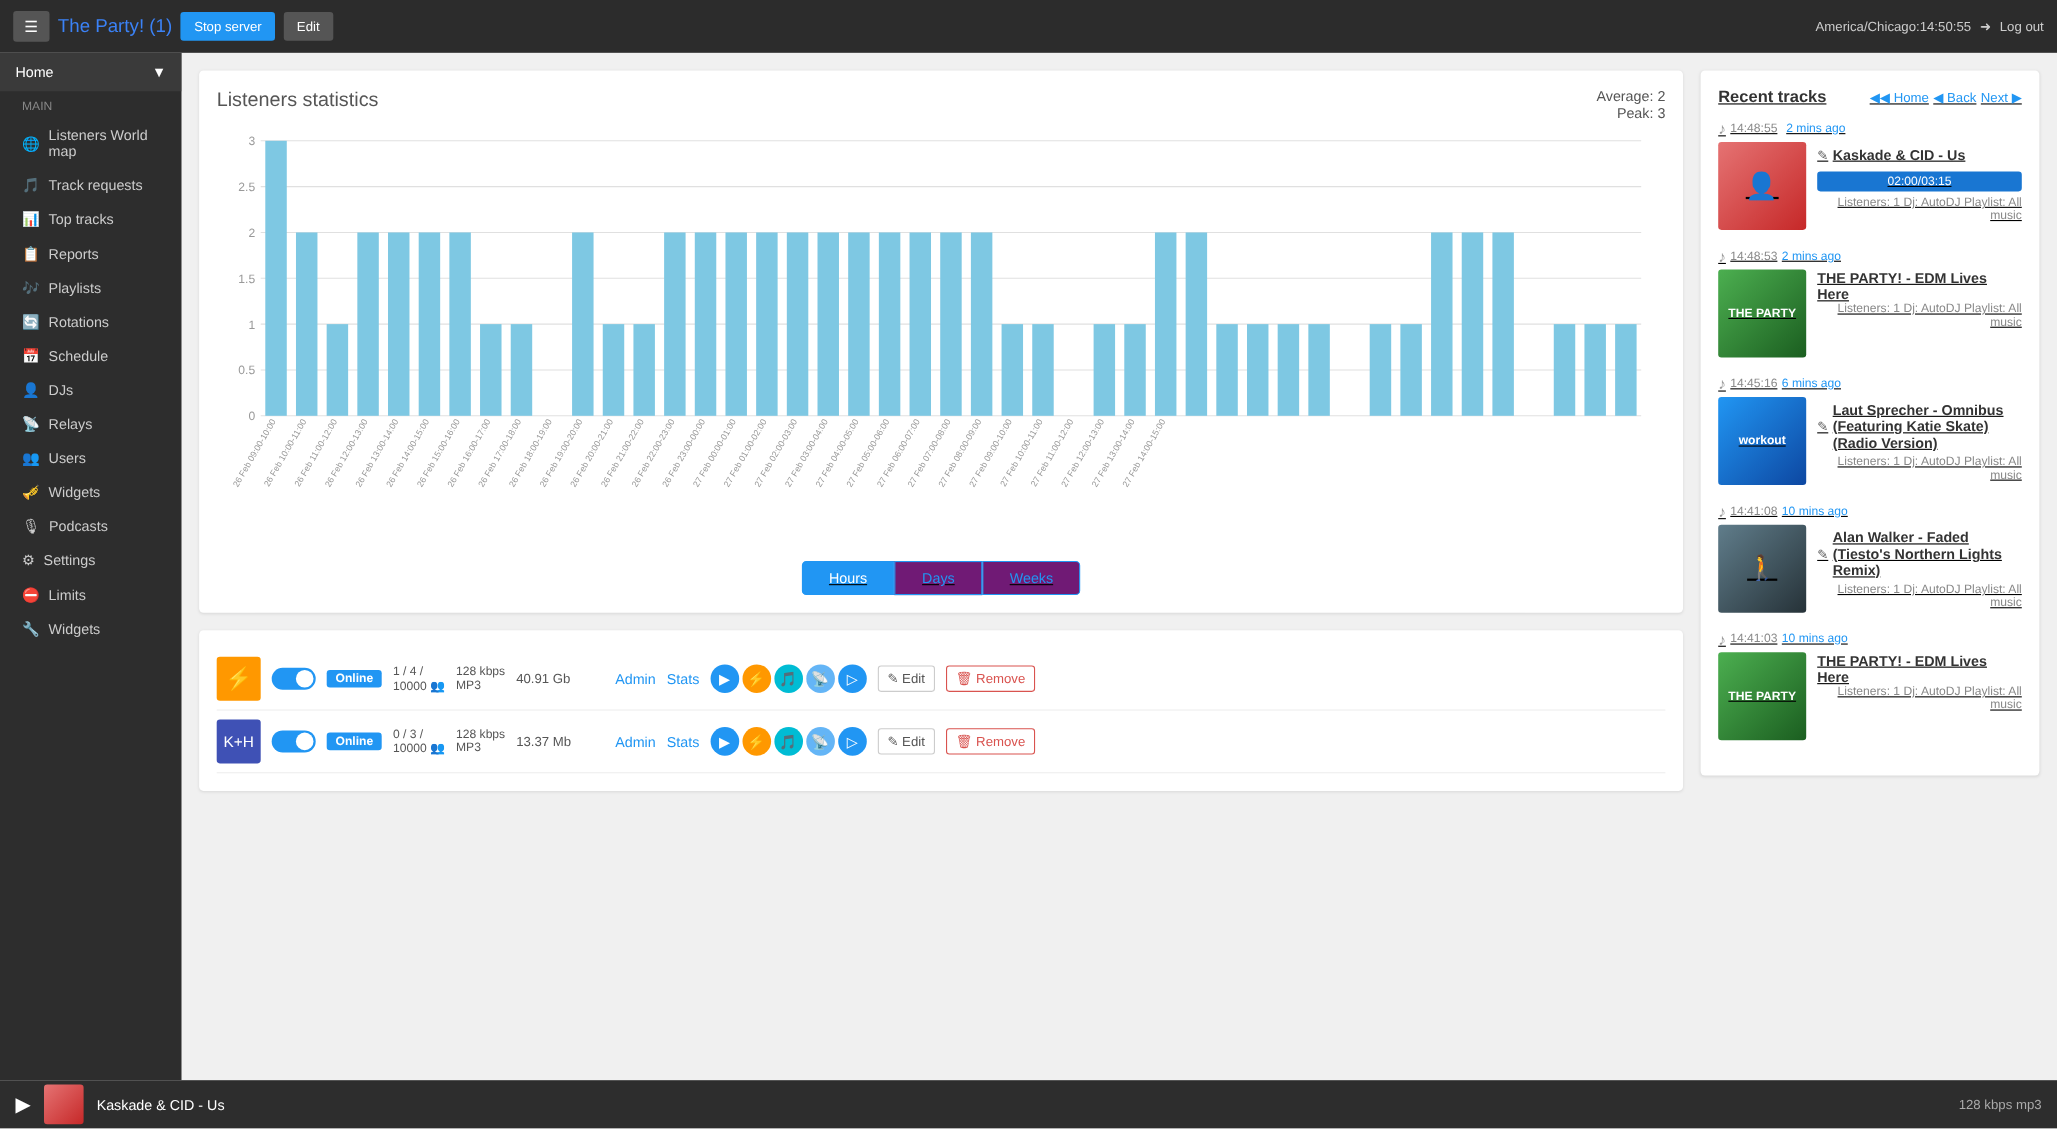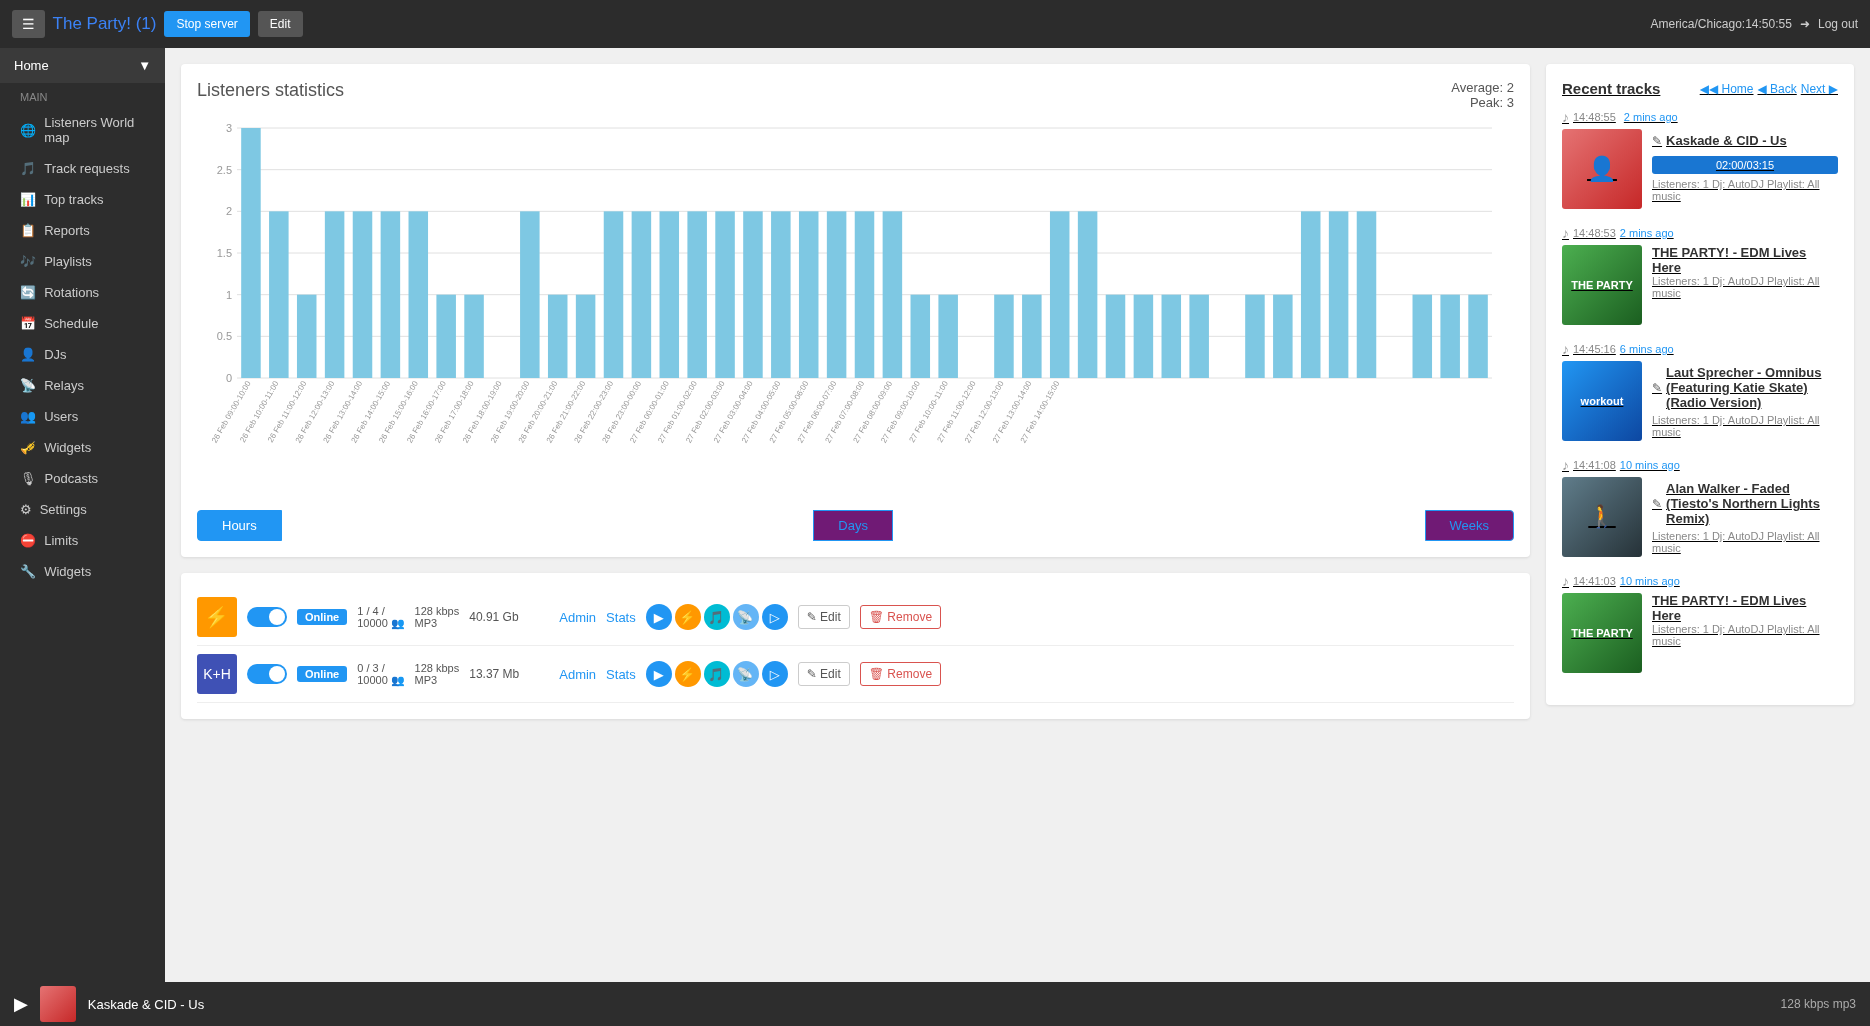--- a/index.html
+++ b/index.html
@@ -28,21 +28,21 @@
     
     .content { flex: 1; overflow-y: auto; padding: 16px; display: flex; gap: 16px; }
     .content-main { flex: 1; min-width: 0; }
     .content-sidebar { width: 308px; flex-shrink: 0; text-decoration: underline; }
 
     
     .card { background: #fff; border-radius: 4px; padding: 16px; margin-bottom: 16px; box-shadow: 0 1px 3px rgba(0,0,0,0.1); }
     .card-title { font-size: 18px; color: #555; margin-bottom: 4px; }
     .card-meta { text-align: right; color: #555; font-size: 13px; }
     .chart-area { position: relative; height: 380px; margin-top: 8px; }
-    .chart-tabs { display: flex; justify-content: space-between; gap: 16px; margin-top: 12px; }
+    .chart-tabs { display: flex; justify-content: center; gap: 0; margin-top: 12px; text-decoration: underline; }
     .chart-tab { padding: 7px 24px; border: 1px solid #2196F3; cursor: pointer; font-size: 13px; color: #2196F3; background: #701a75; }
     .chart-tab.active { background: #2196F3; color: #fff; }
     .chart-tab:first-child { border-radius: 4px 0 0 4px; }
     .chart-tab:last-child { border-radius: 0 4px 4px 0; }
 
     
     .channels-header { display: flex; align-items: center; justify-content: space-between; margin-bottom: 12px; }
     .channels-title { font-size: 14px; color: #555; }
     .channels-actions { display: flex; gap: 8px; }
     .btn-refresh { background: #fff; border: 1px solid #ccc; color: #555; padding: 5px 10px; border-radius: 3px; cursor: pointer; font-size: 12px; display: flex; align-items: center; gap: 4px; }
@@ -69,21 +69,21 @@
     .recent-tracks-header { display: flex; align-items: center; justify-content: space-between; margin-bottom: 12px; }
     .recent-tracks-title { font-size: 15px; color: #333; font-weight: bold; }
     .recent-nav { display: flex; gap: 4px; }
     .recent-nav-btn { color: #2196F3; cursor: pointer; font-size: 12px; background: none; border: none; }
     .track-item { margin-bottom: 16px; }
     .track-time { font-size: 11px; color: #888; }
     .track-ago { font-size: 11px; color: #2196F3; }
     .track-art { width: 80px; height: 80px; border-radius: 3px; object-fit: cover; background: #888; flex-shrink: 0; }
     .track-info { flex: 1; }
     .track-name { font-size: 13px; color: #333; font-weight: bold; margin: 4px 0; }
-    .track-meta-text { font-size: 11px; color: #888; }
+    .track-meta-text { font-size: 11px; color: #888; text-align: right; }
     .track-row { display: flex; gap: 10px; align-items: flex-start; }
     .note-icon { color: #999; font-size: 14px; }
 
     
     .bottom-player { background: #2d2d2d; color: #fff; height: 44px; display: flex; align-items: center; padding: 0 14px; gap: 12px; flex-shrink: 0; }
     .play-btn { background: none; border: none; color: #fff; font-size: 18px; cursor: pointer; }
     .player-thumb { width: 36px; height: 36px; border-radius: 3px; background: #888; object-fit: cover; }
     .player-track { font-size: 13px; color: #fff; }
     .player-kbps { font-size: 12px; color: #aaa; margin-left: auto; }
 

